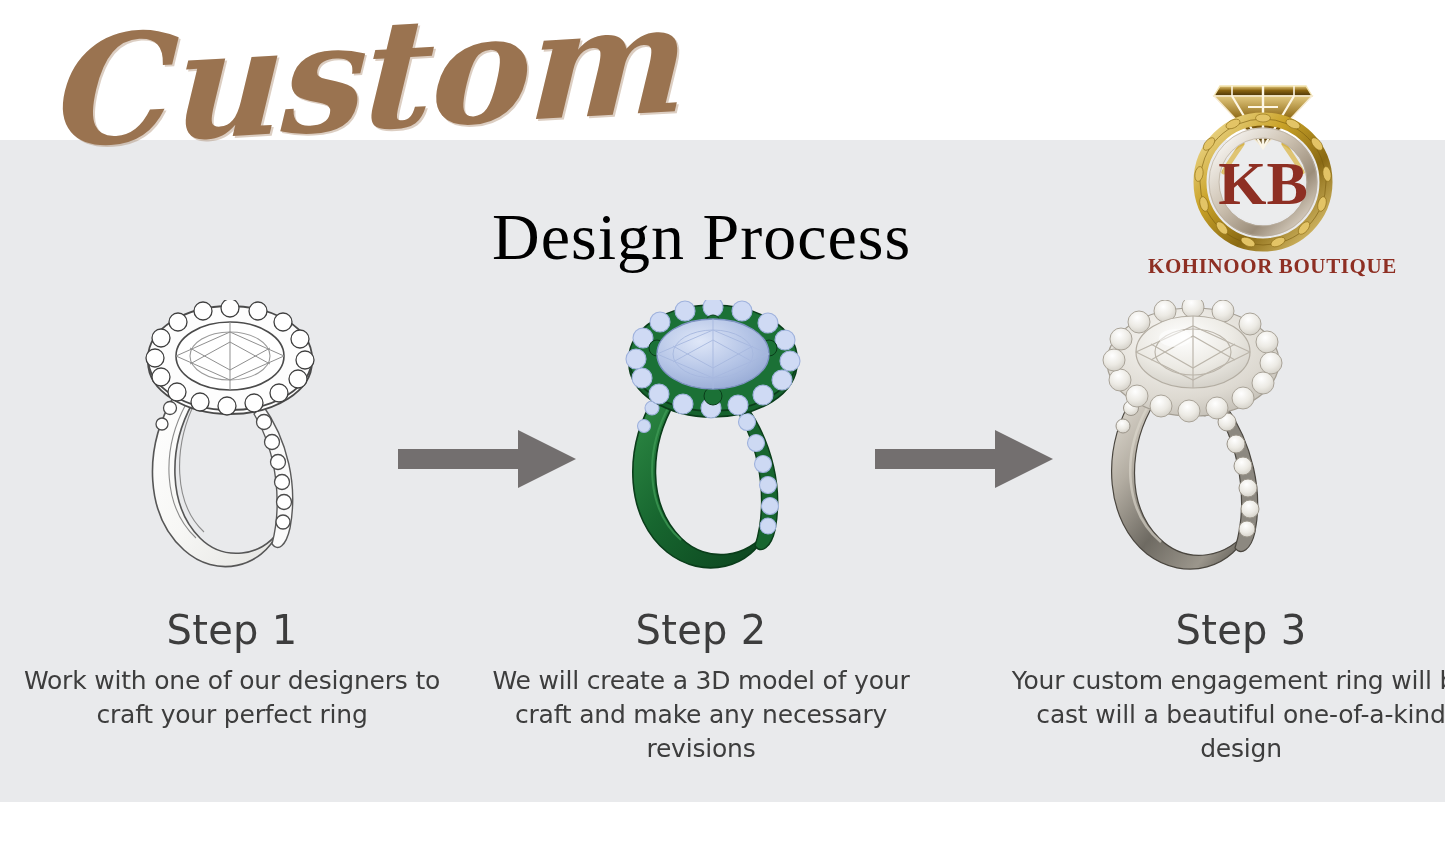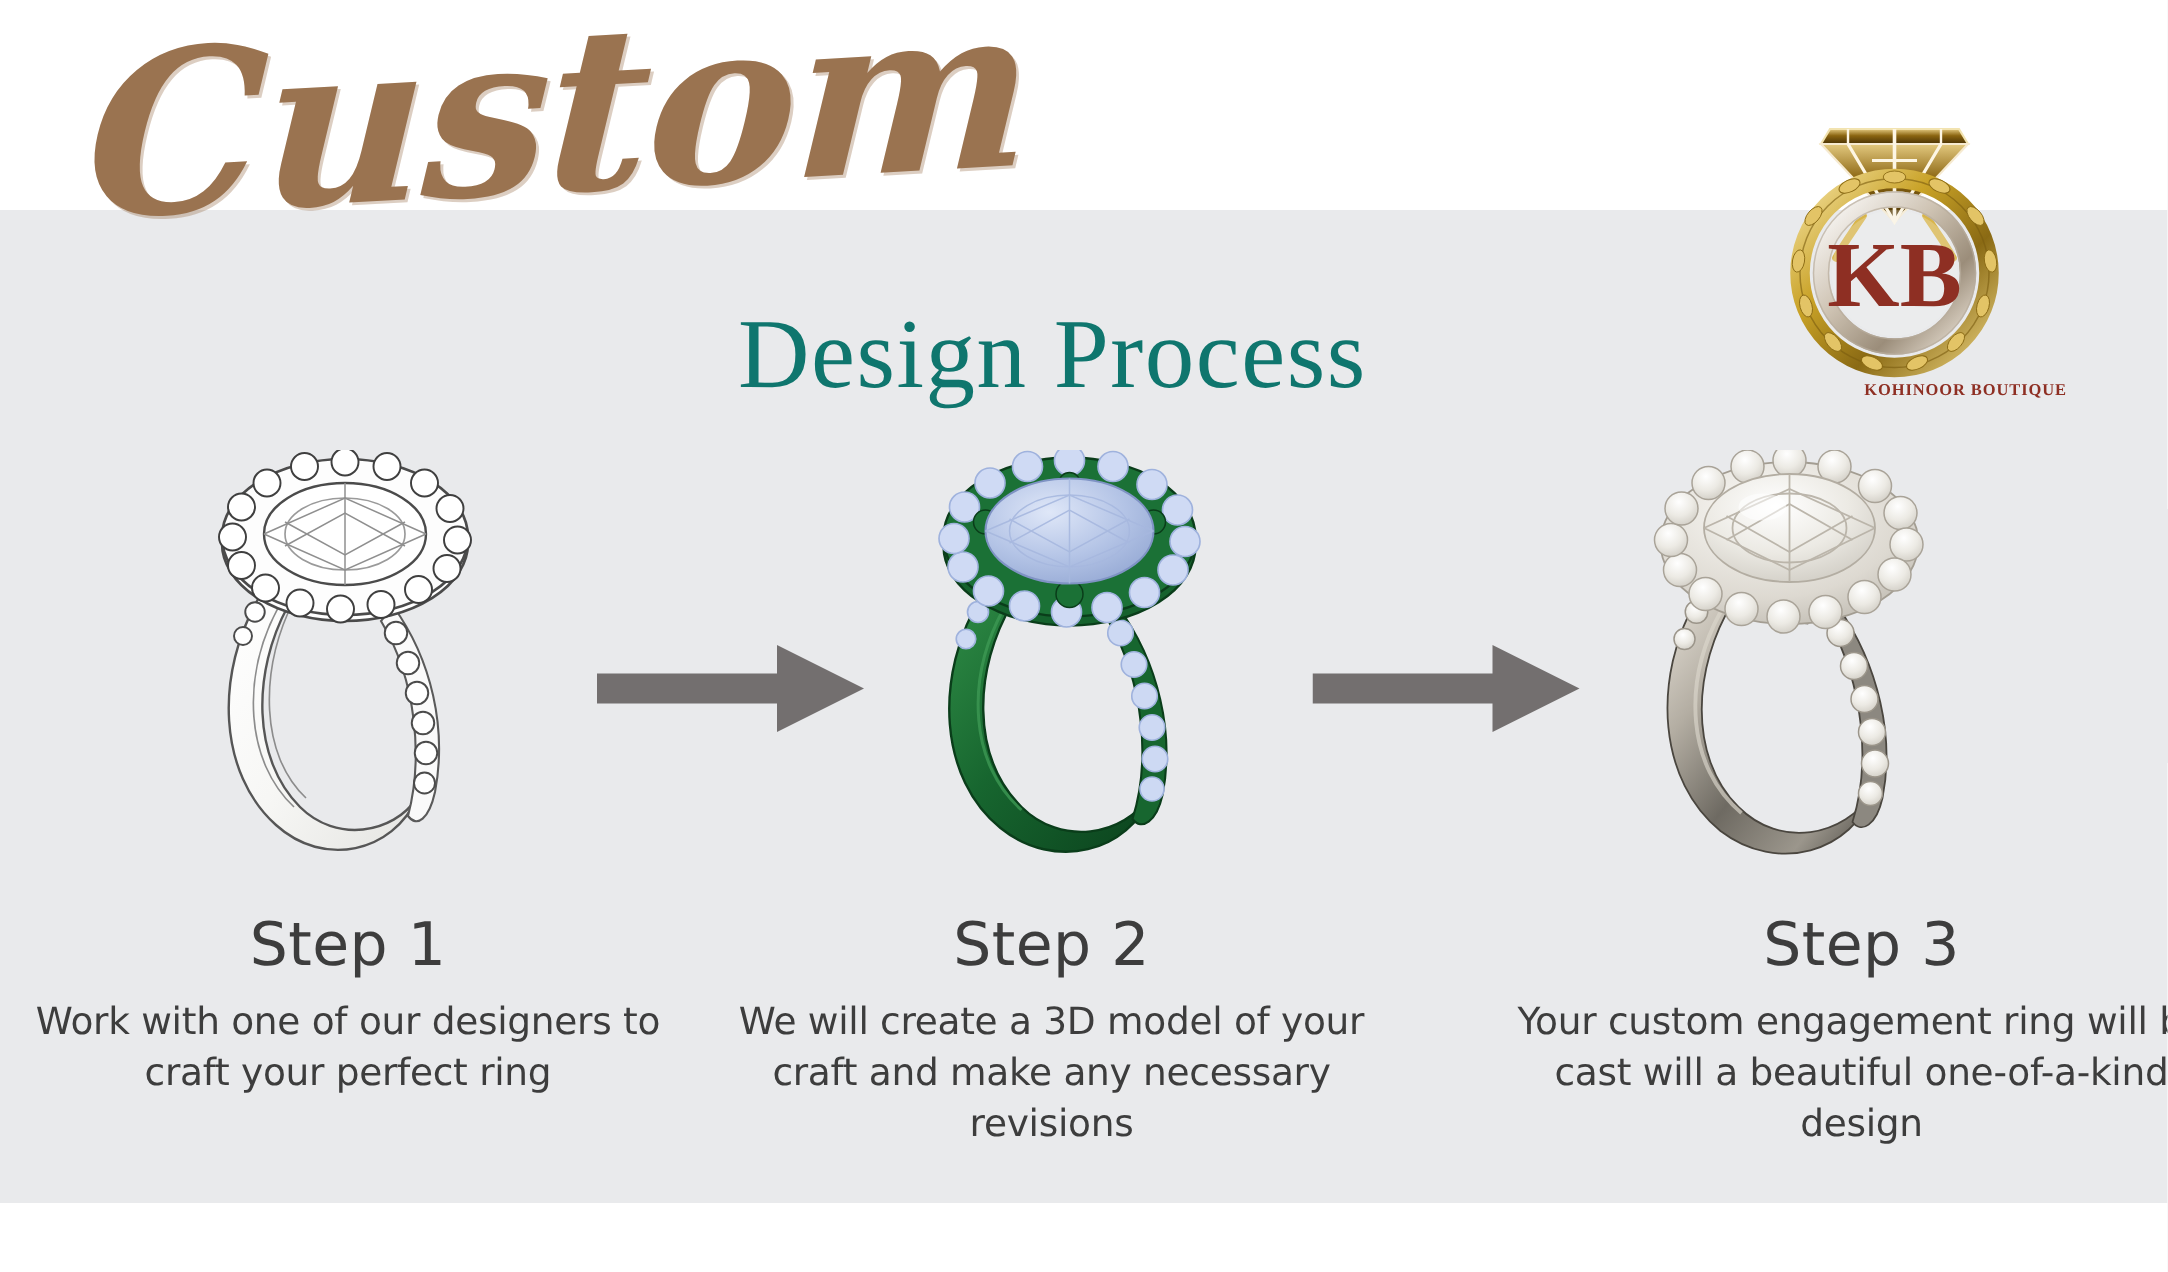--- a/index.html
+++ b/index.html
@@ -40,36 +40,36 @@
     transform:rotate(-3.2deg) skewX(-6deg);
     transform-origin:left bottom;
     white-space:nowrap;
     text-shadow:2px 2px 0 rgba(154,115,80,.35);
   }
   .headline-sub{
     position:absolute;left:492px;top:204px;
     font-family:"Liberation Serif", serif;
     font-size:66px;
     line-height:1;
-    color:#0f766e;
+    color:#000000;
     letter-spacing:1px;
     white-space:nowrap;
   }
 
   
   .logo{
     position:absolute;left:1148px;top:52px;width:230px;height:232px;
   }
   .logo svg{display:block;}
   .logo-wordmark{
     position:absolute;left:0;top:202px;width:230px;
-    text-align:right;
+    text-align:left;
     font-family:"Liberation Serif", serif;
     font-weight:700;
-    font-size:11px;
+    font-size:21px;
     letter-spacing:.6px;
     color:#8e2f23;
     white-space:nowrap;
   }
 
   
   .steps{
     position:absolute;left:0;top:300px;width:1445px;height:290px;
   }
   .step-art{

